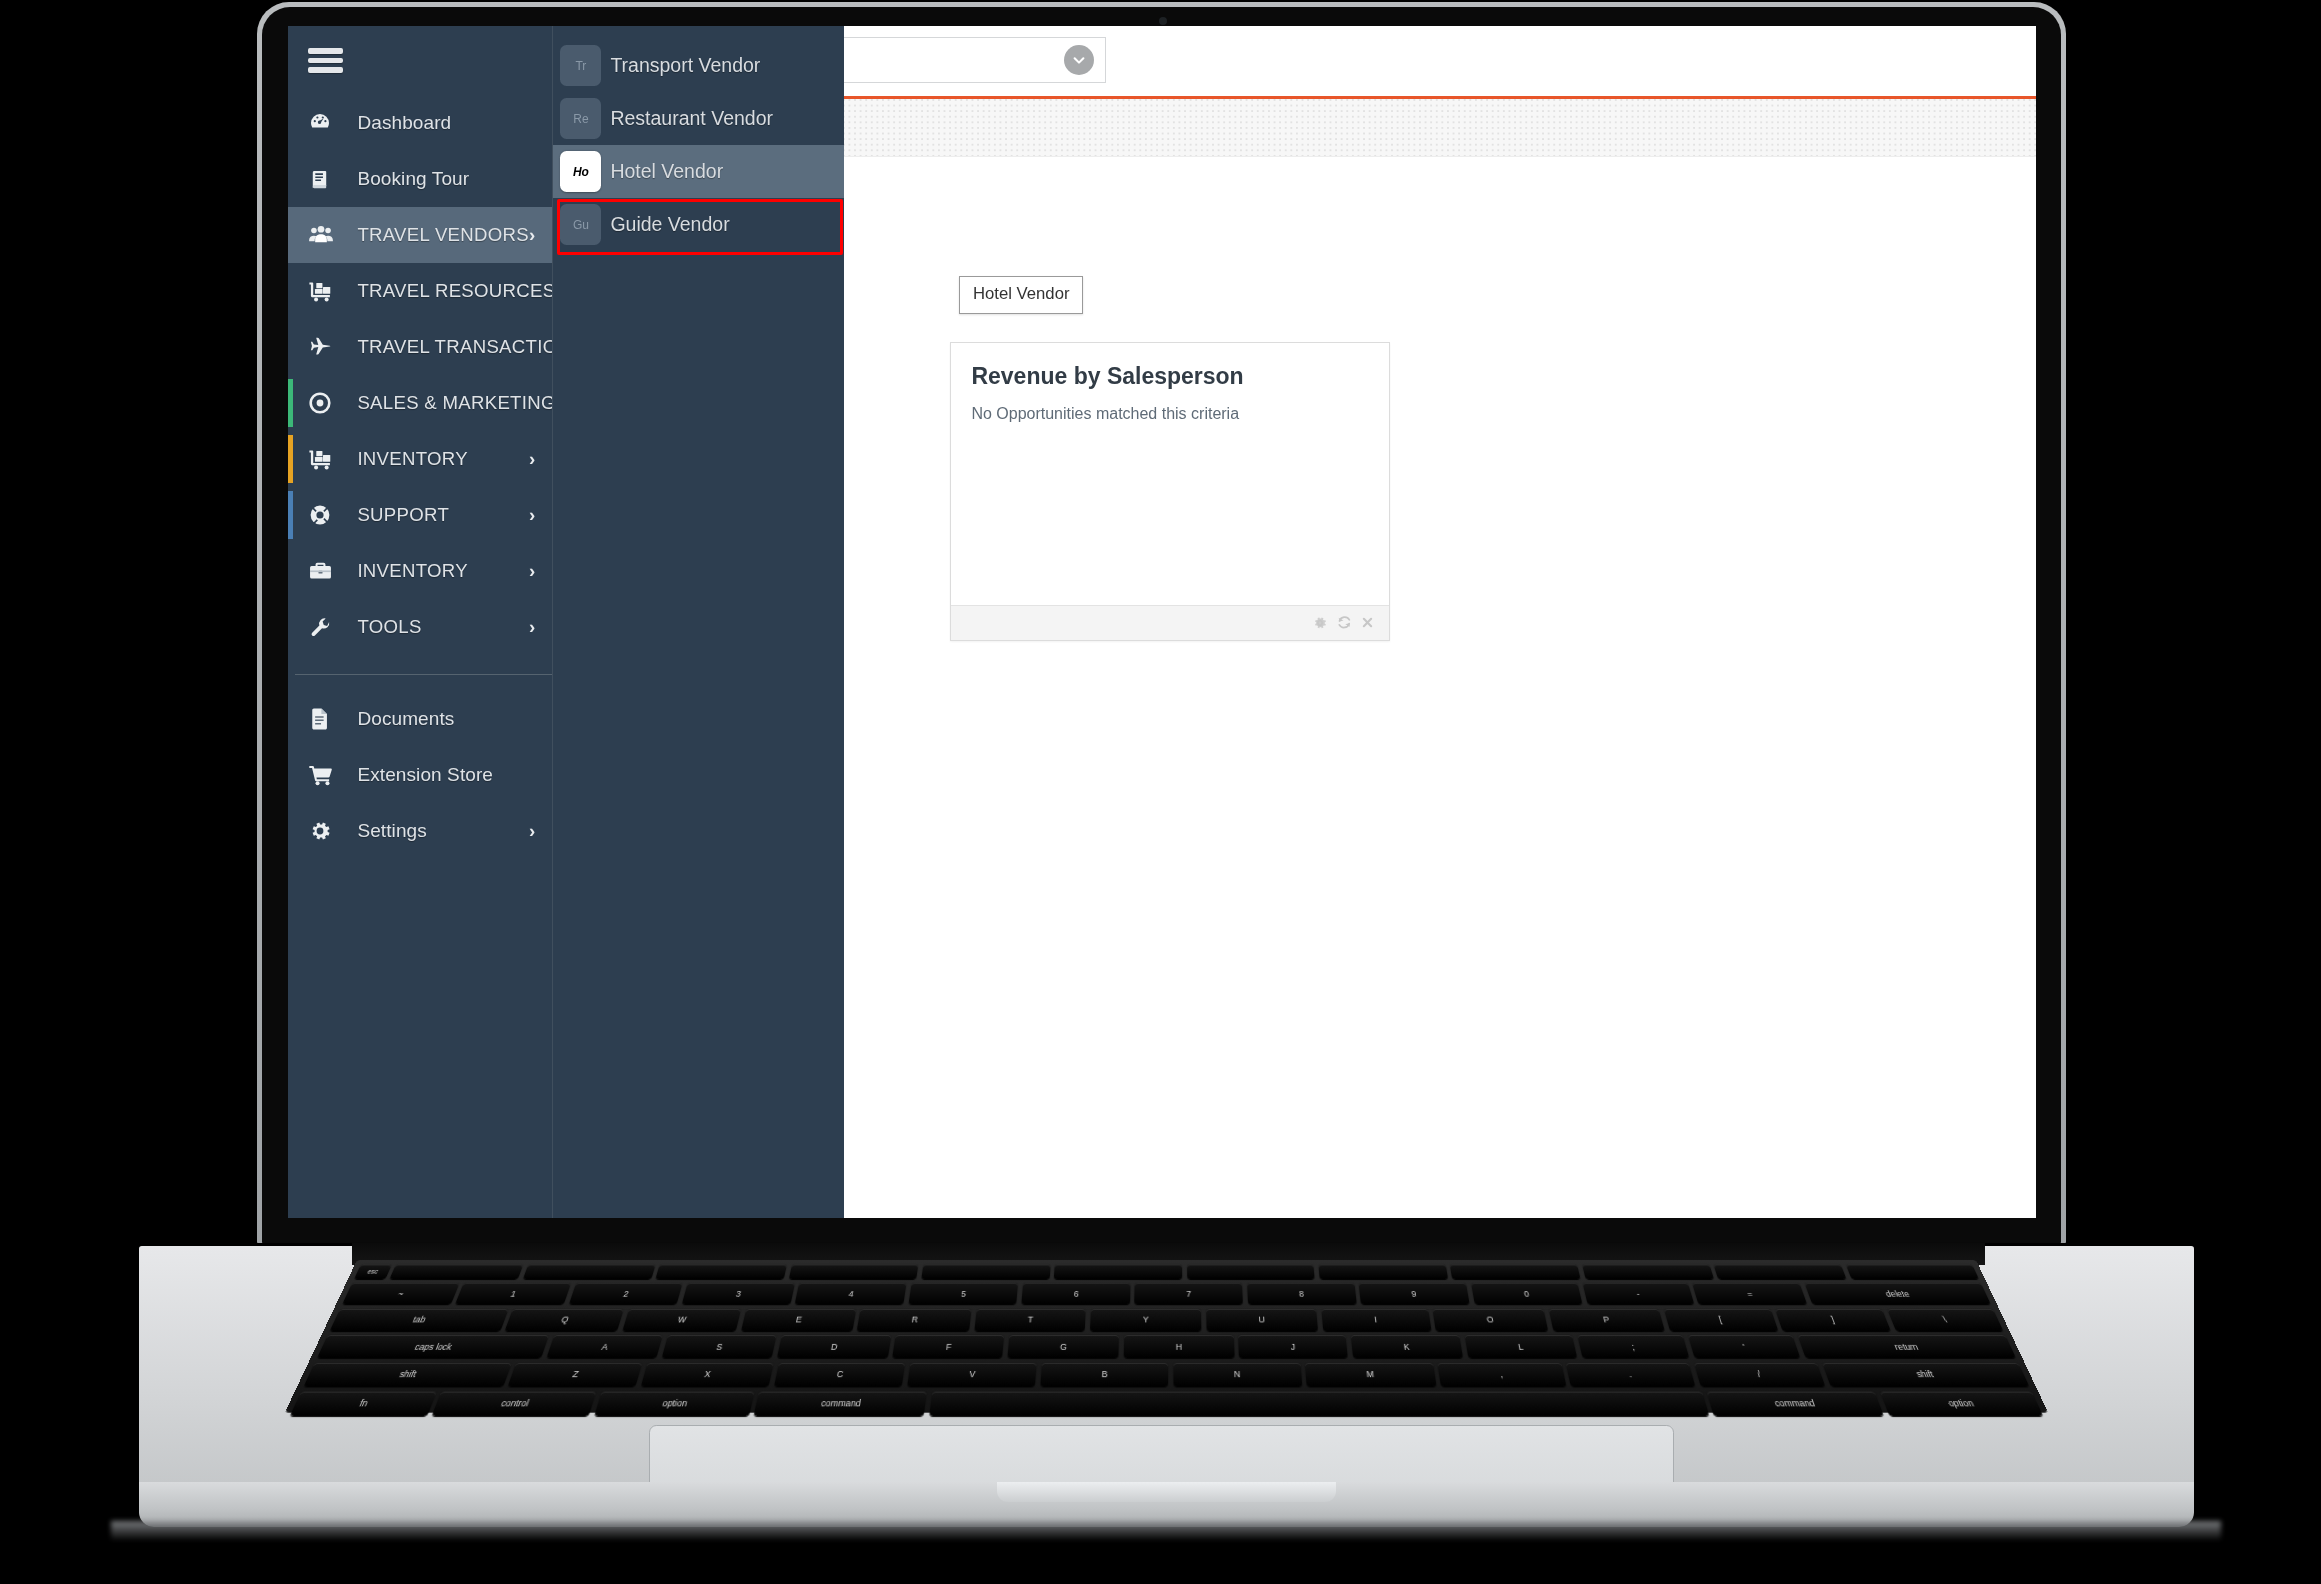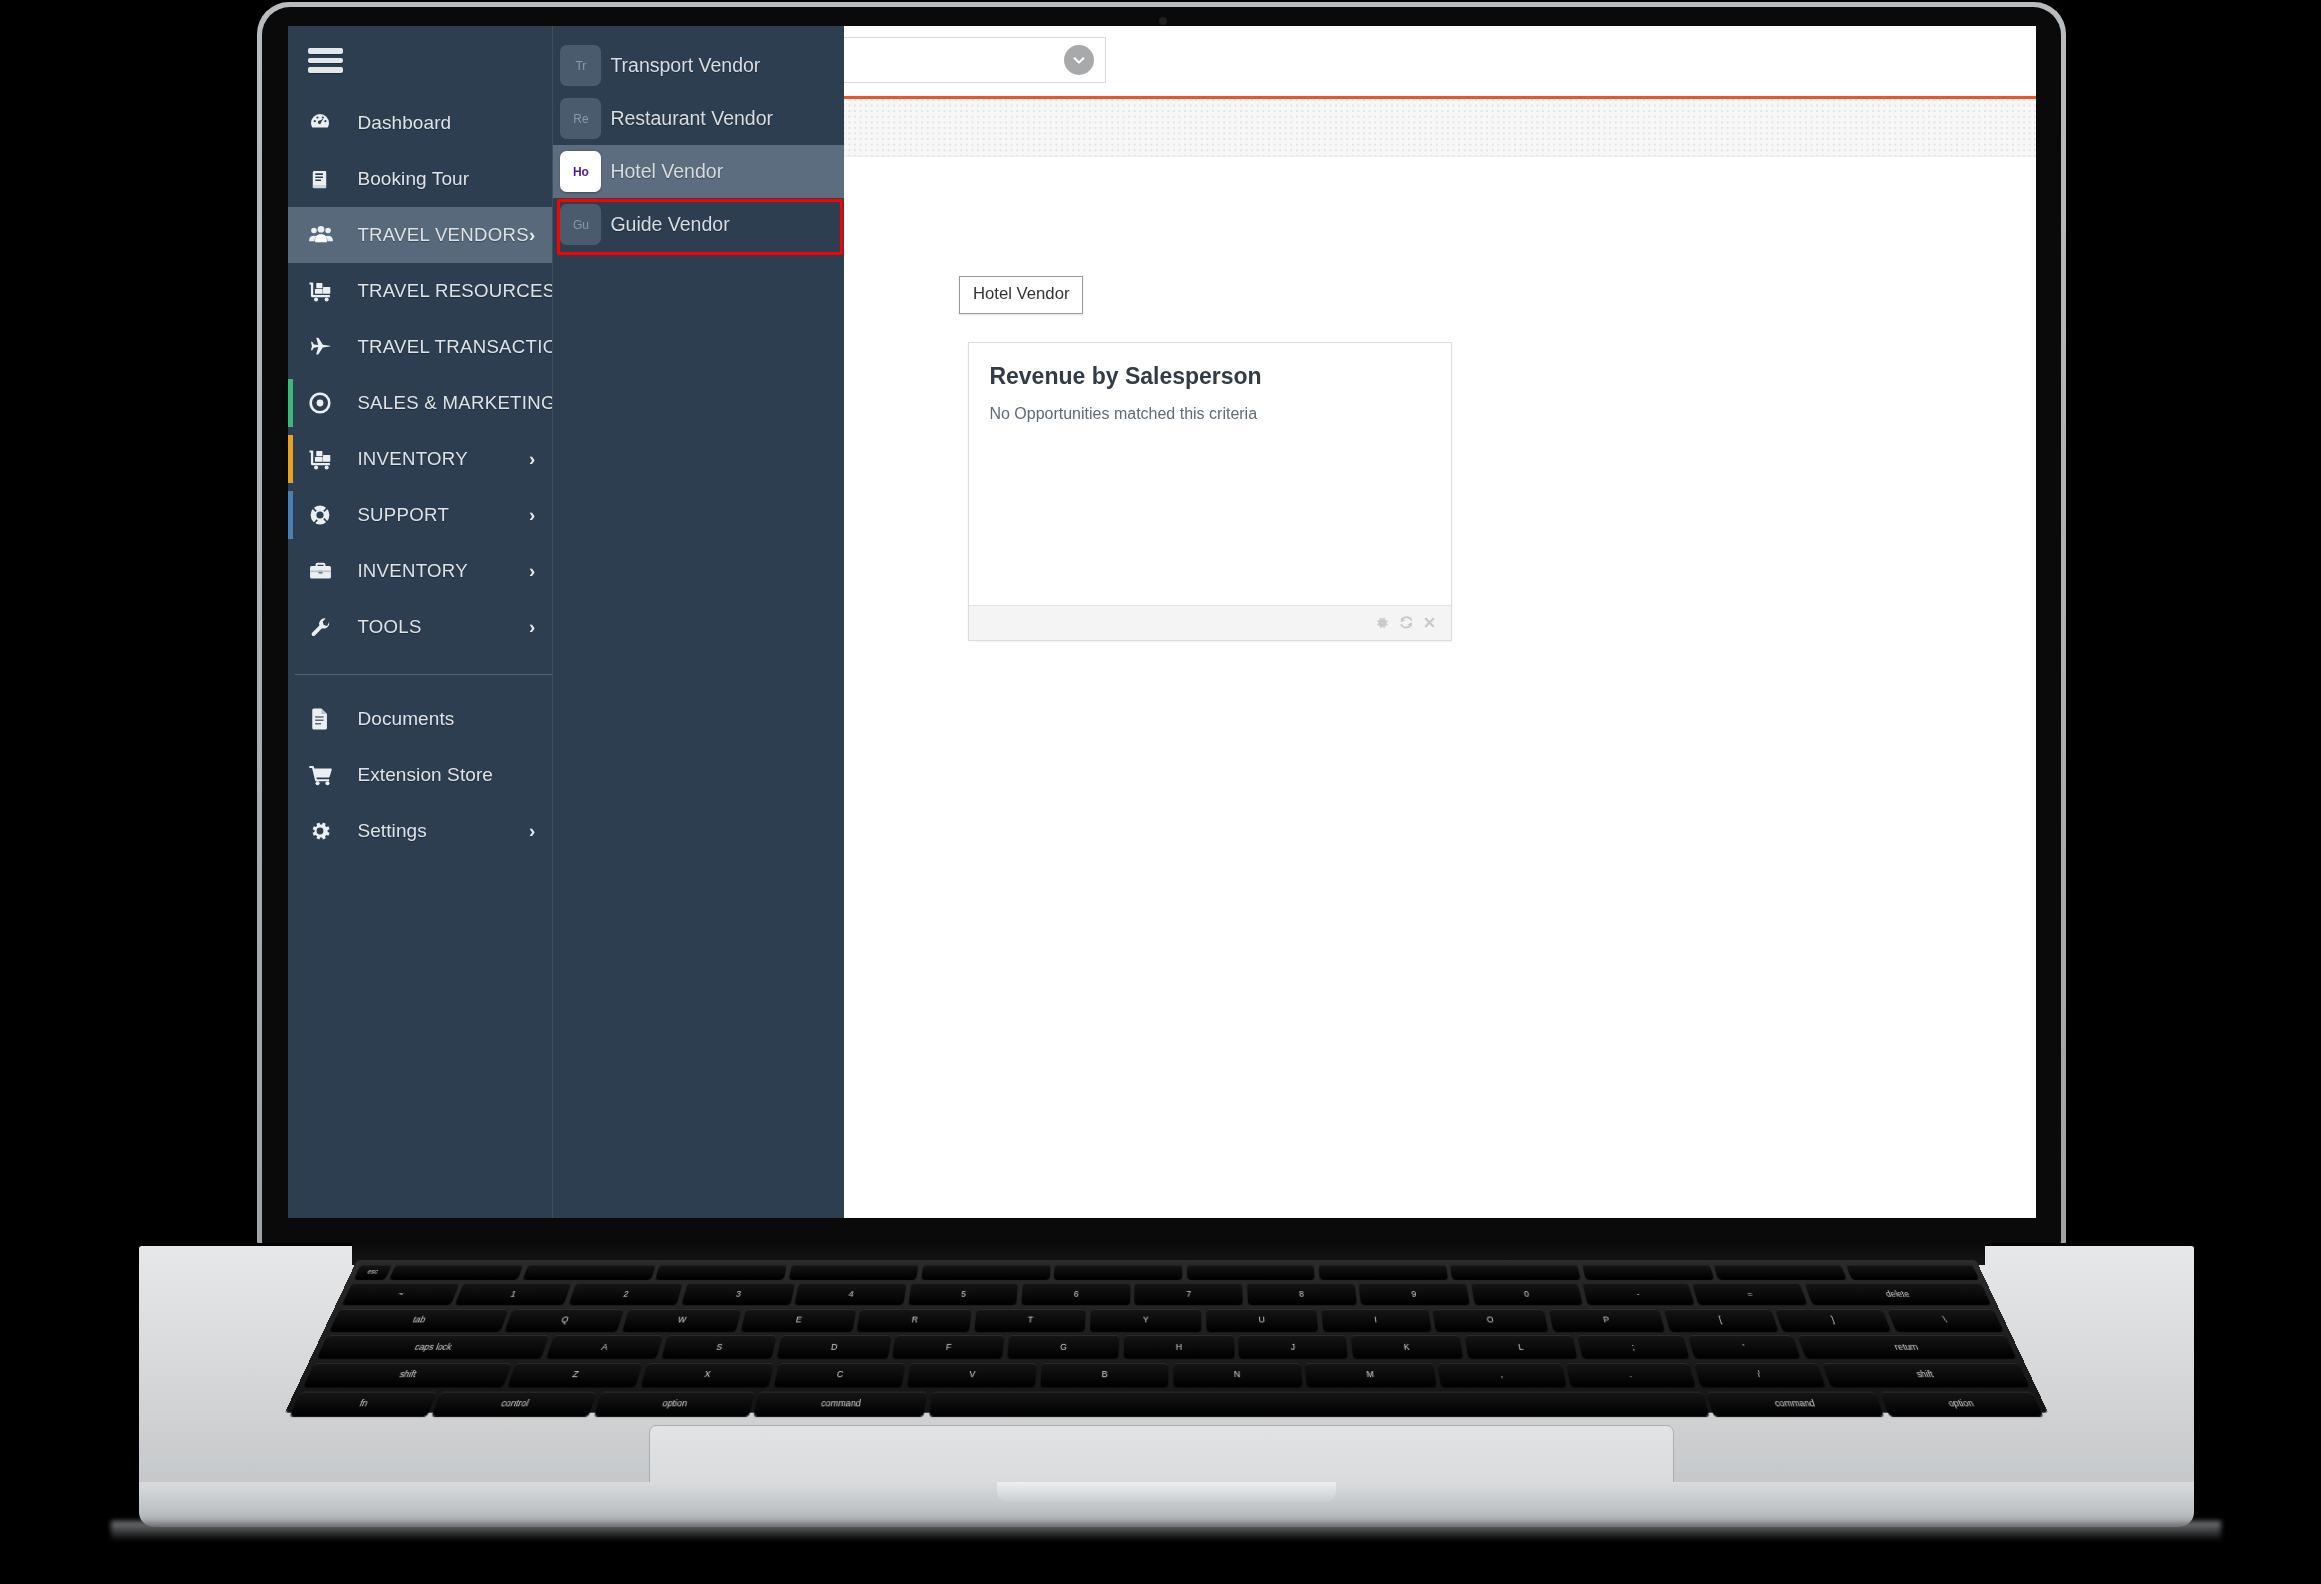--- a/index.html
+++ b/index.html
@@ -279,23 +279,24 @@
   }
   .sub-item .sub-lbl {
     margin-left: 9px;
     font-size: 19.5px;
     white-space: nowrap;
     text-shadow: 0 0.9px 0.9px rgba(0,0,0,.35);
   }
   .sub-item.active { background: #5b6d7e; }
   .sub-item.active .badge {
     background: #ffffff;
-    color: #4c1d95;
+    color: #000000;
     font-weight: bold;
     box-shadow: 0 0.9px 1.9px rgba(0,0,0,.3);
+    font-style: italic;
   }
   #sub-highlight-box {
     position: absolute;
     left: 3.7px;
     top: 173px;
     width: 286px;
     height: 56px;
     border: 3.7px solid #fe0000;
     border-radius: 1.9px;
     pointer-events: none;
@@ -382,23 +383,23 @@
   }
   #content-area {
     flex: 1 1 auto;
     position: relative;
     background: #ffffff;
   }
 
   
   #dash-card {
     position: absolute;
-    left: 416px;
+    left: 398px;
     top: 185px;
-    width: 484px;
+    width: 440px;
     height: 299px;
     background: #ffffff;
     border: 0.9px solid #dcdcdc;
     box-shadow: 0 0.9px 1.9px rgba(0,0,0,.05);
     display: flex;
     flex-direction: column;
   }
   #dash-card-body {
     flex: 1 1 auto;
     padding: 20.4px 20.4px 0 20.4px;

